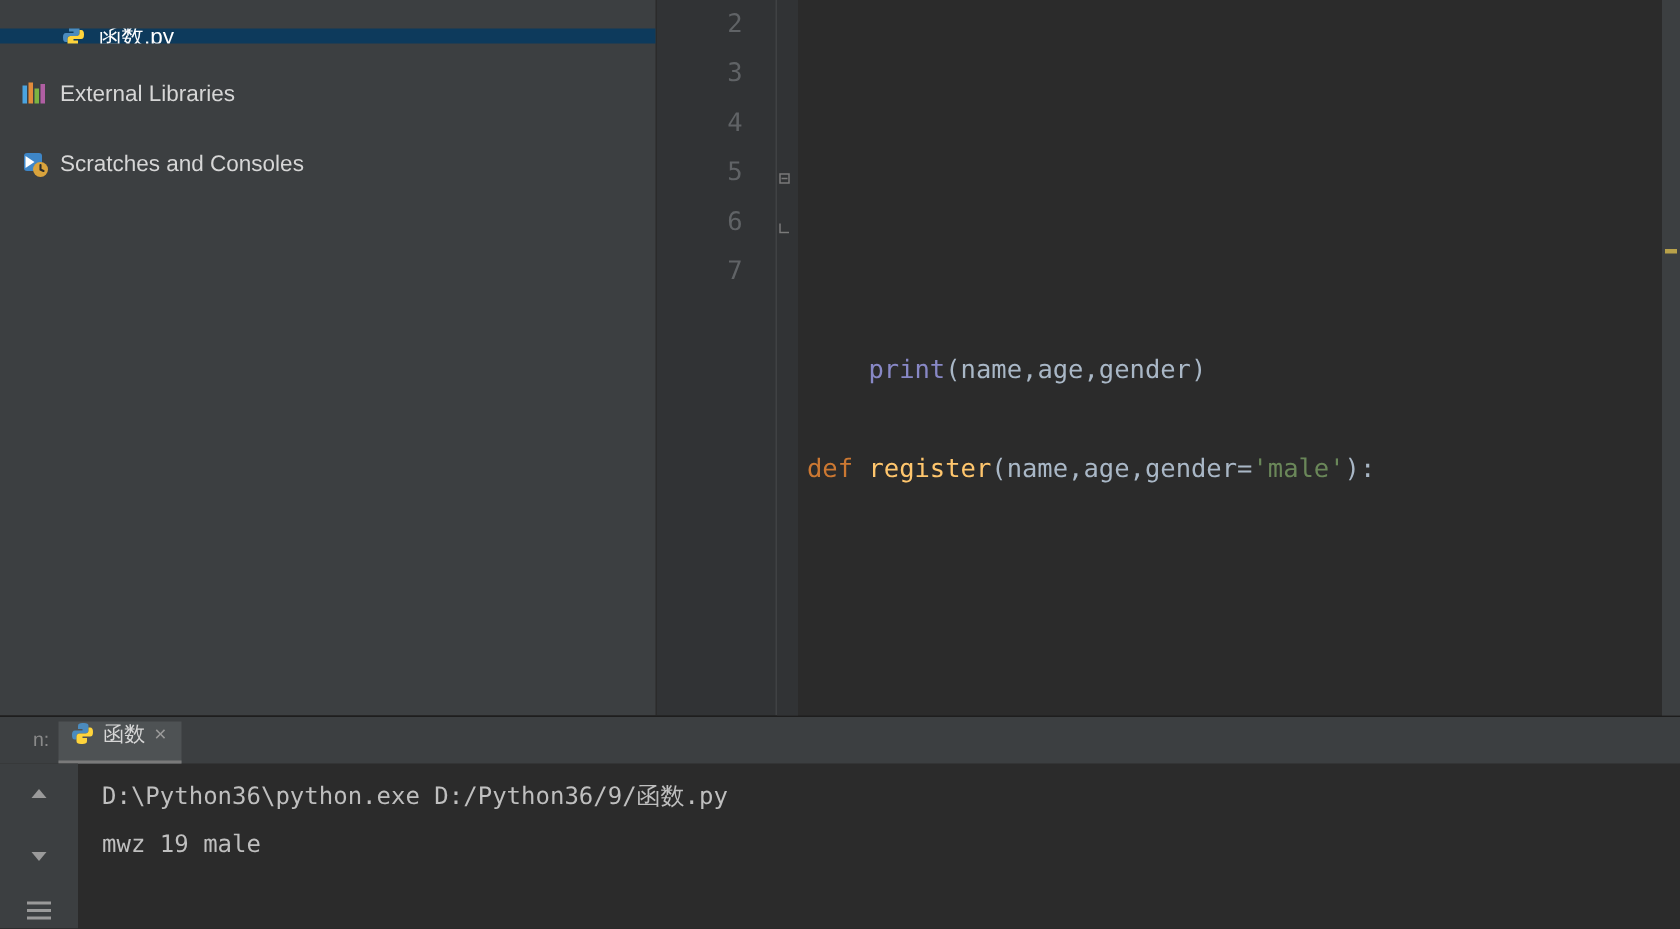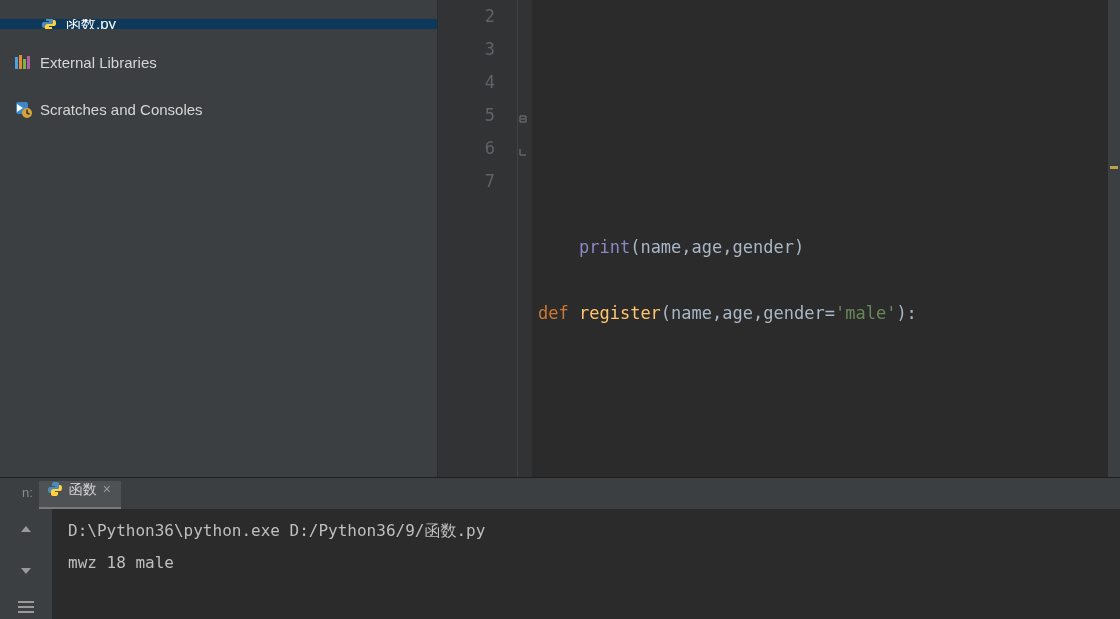--- a/index.html
+++ b/index.html
@@ -275,15 +275,15 @@
         <svg width="16" height="16" viewBox="0 0 16 16">
             <path d="M8 13L3 7h10z" fill="#9a9a9a"></path>
           </svg>
       </div>
       <div class="tb-btn">
         <svg width="18" height="14" viewBox="0 0 18 14">
             <path d="M1 2h16M1 7h16M1 12h16" stroke="#9a9a9a" stroke-width="2"></path>
           </svg>
       </div>
     </div>
-    <div class="console-out"><div>D:\Python36\python.exe D:/Python36/9/函数.py</div><div>mwz 18 male</div></div>
+    <div class="console-out"><div>D:\Python36\python.exe D:/Python36/9/函数.py</div><div>mwz 19 male</div></div>
   </div>
 </div>
 
 </body></html>

